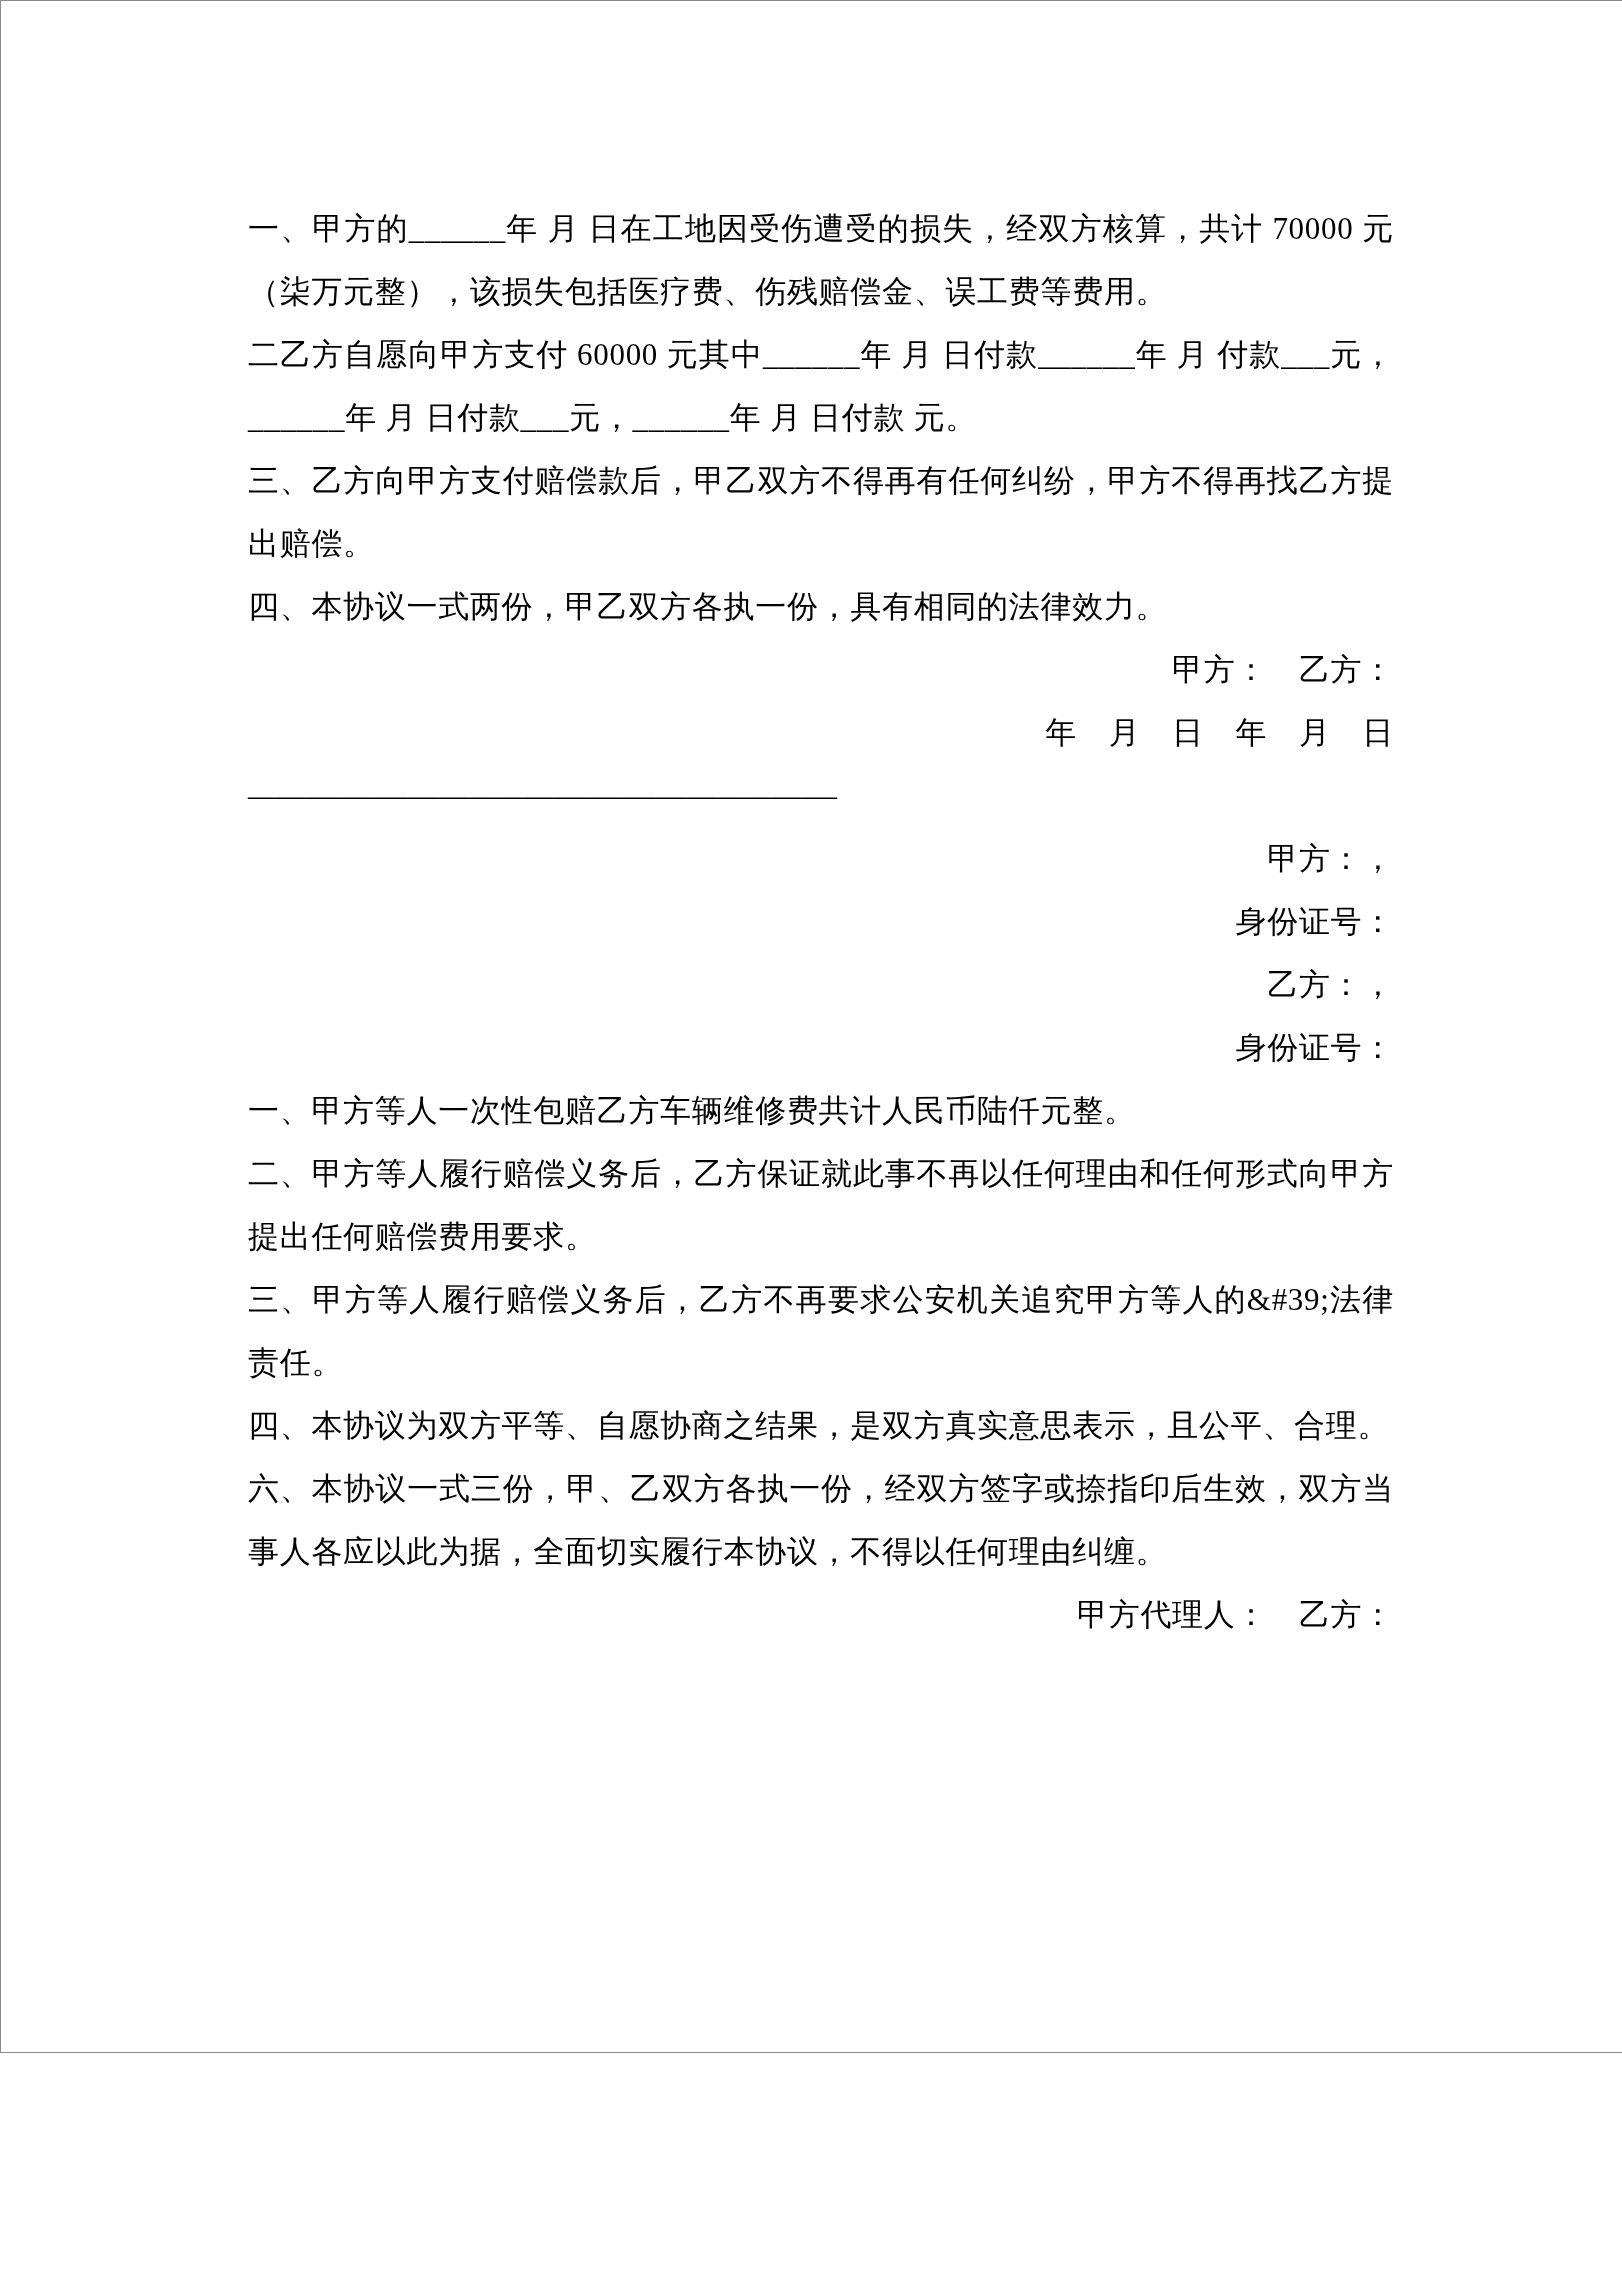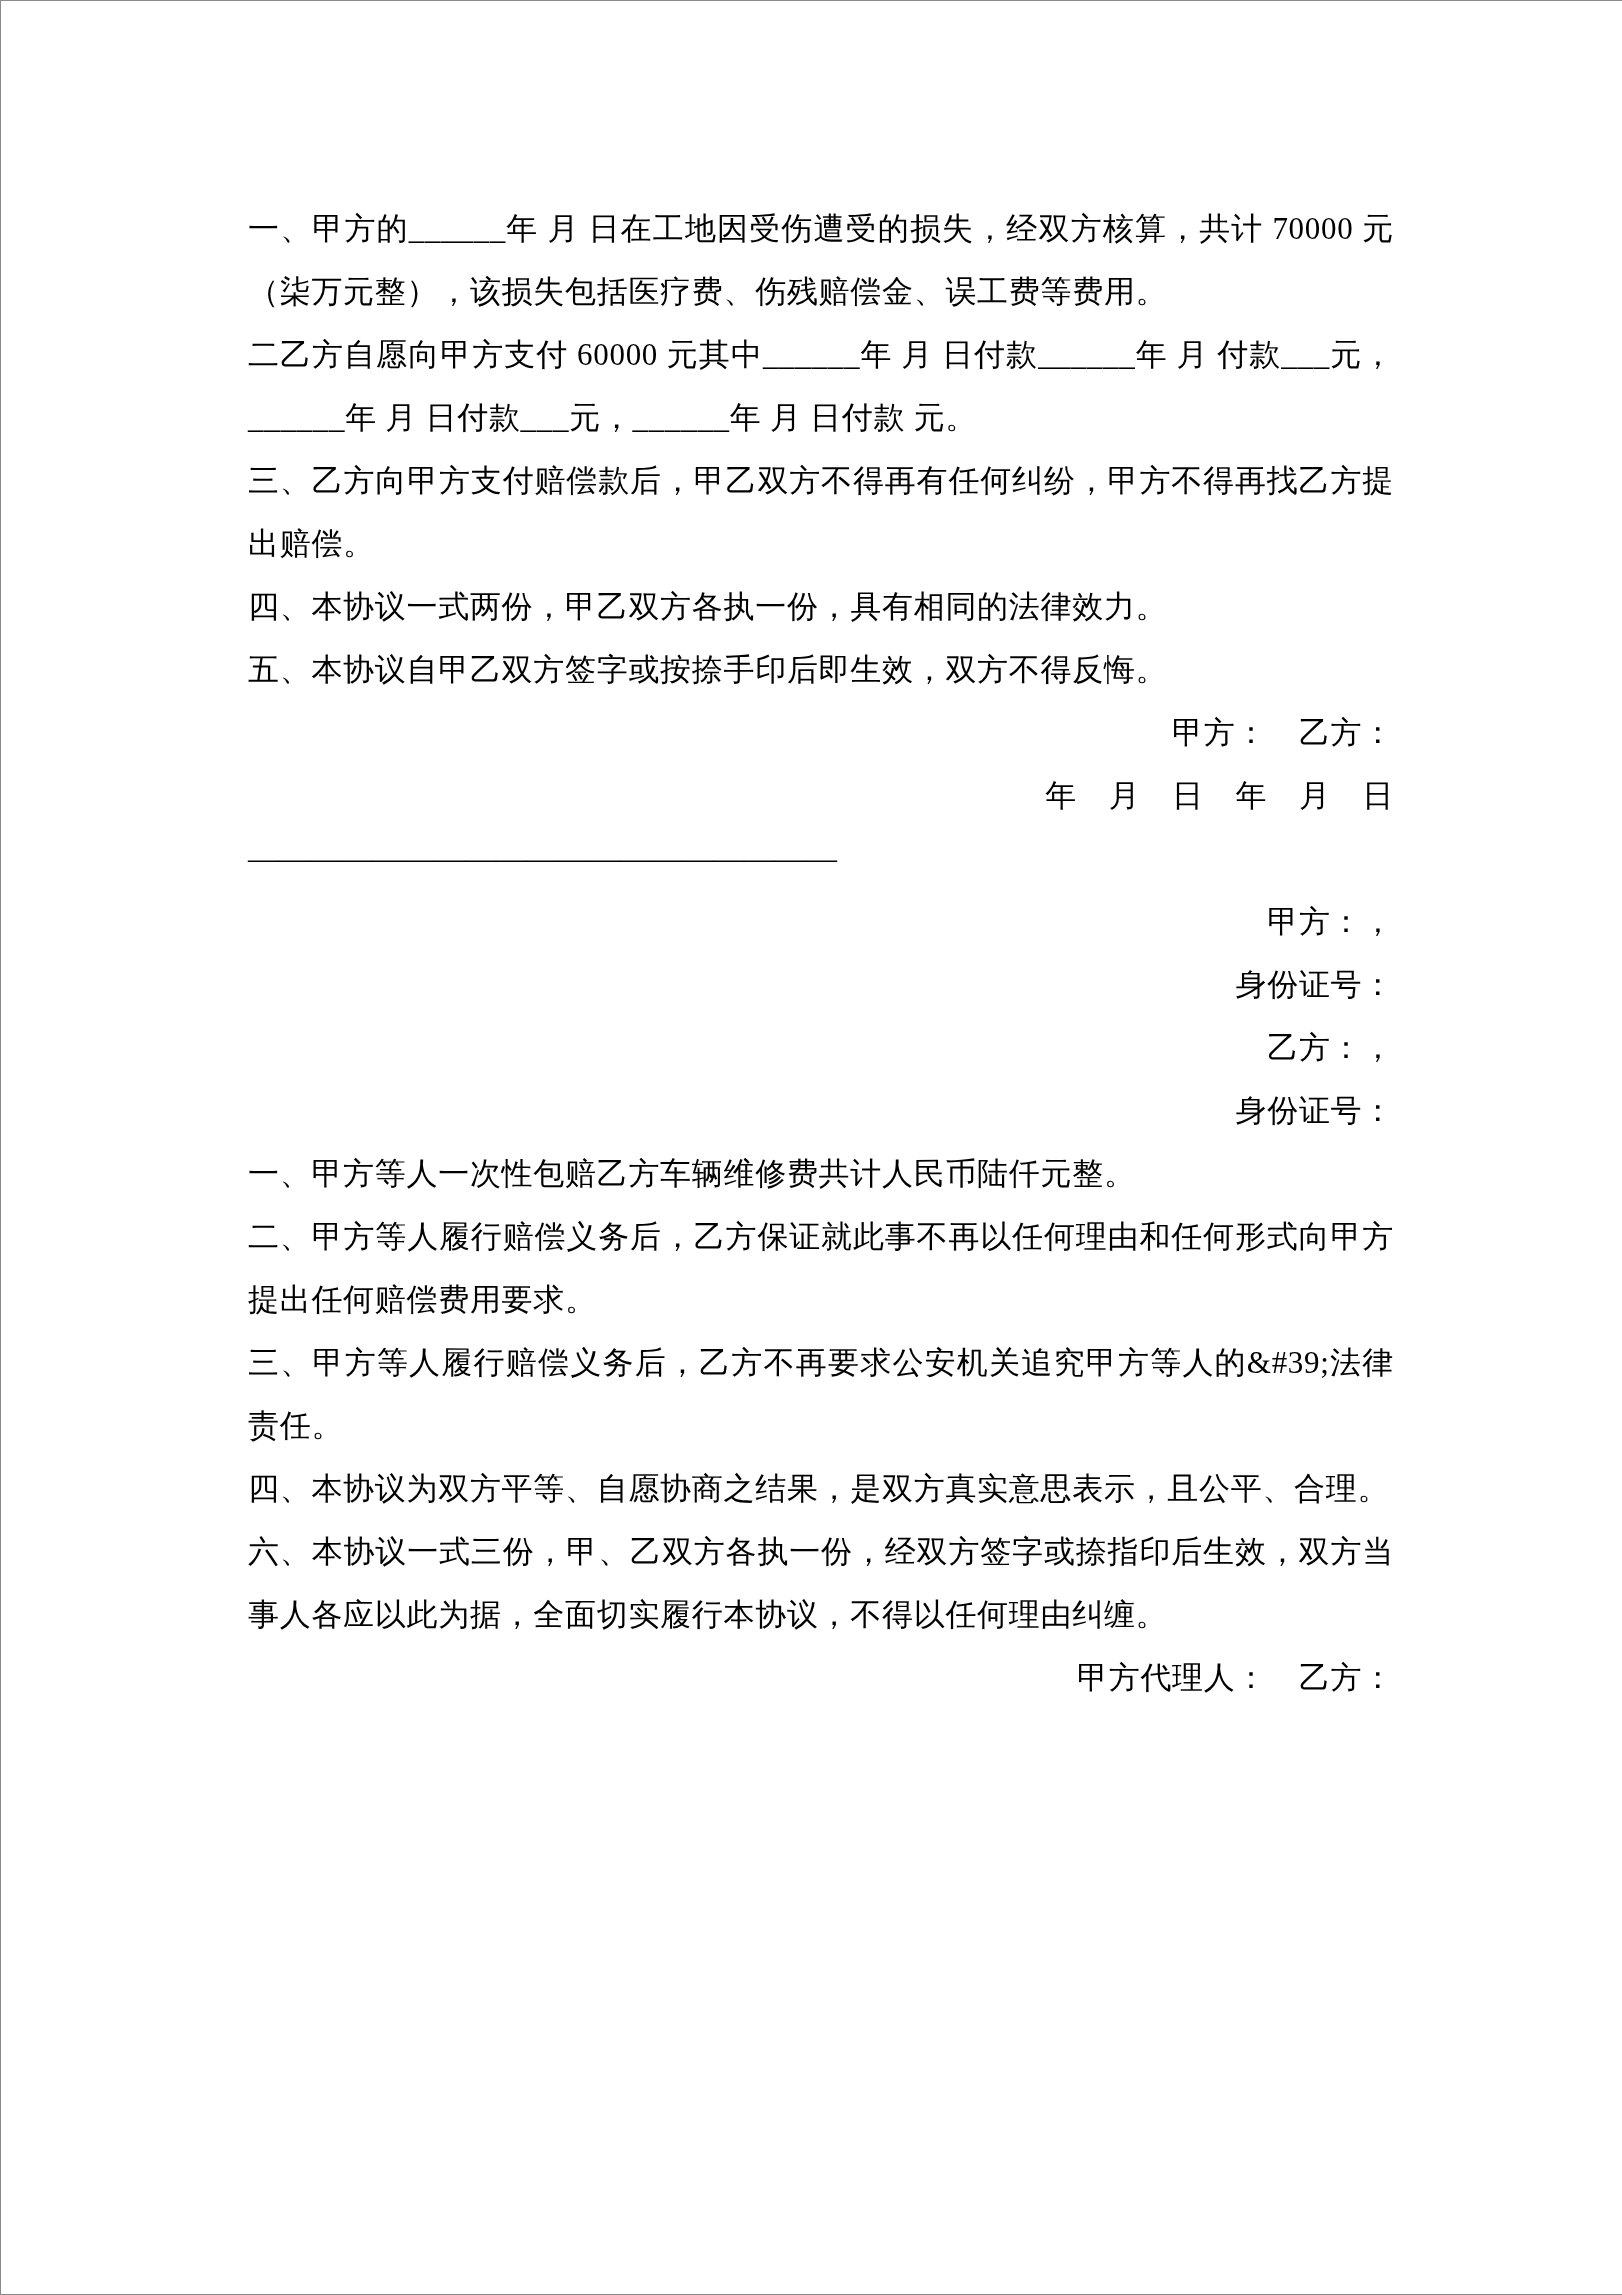--- a/index.html
+++ b/index.html
@@ -3,21 +3,21 @@
 <meta charset="utf-8">
 <style>
   html, body {
     margin: 0;
     padding: 0;
     background: #ffffff;
   }
   .page {
     position: relative;
     width: 1623px;
-    height: 2295px;
+    height: 2053px;
     box-sizing: border-box;
     background: #ffffff;
     border: 0.7px solid #8a8a8a;
     overflow: hidden;
     font-family: "Liberation Serif", "DejaVu Serif", serif;
     color: #000000;
   }
   .content {
     position: absolute;
     top: 196px;
@@ -47,21 +47,20 @@
 </style>
 </head>
 <body>
 
 <div class="page">
   <div class="content">
     <p class="para">一、甲方的______年 月 日在工地因受伤遭受的损失，经双方核算，共计 70000 元（柒万元整），该损失包括医疗费、伤残赔偿金、误工费等费用。</p>
     <p class="para">二乙方自愿向甲方支付 60000 元其中______年 月 日付款______年 月 付款___元，______年 月 日付款___元，______年 月 日付款 元。</p>
     <p class="para">三、乙方向甲方支付赔偿款后，甲乙双方不得再有任何纠纷，甲方不得再找乙方提出赔偿。</p>
     <p class="para">四、本协议一式两份，甲乙双方各执一份，具有相同的法律效力。</p>
-    <p class="para">五、本协议自甲乙双方签字或按捺手印后即生效，双方不得反悔。</p>
     <p class="para single">甲方：　乙方：</p>
     <p class="para single">年　月　日　年　月　日</p>
     <p class="divider-line">———————————————————</p>
     <p class="para single">甲方：，</p>
     <p class="para single">身份证号：</p>
     <p class="para single">乙方：，</p>
     <p class="para single">身份证号：</p>
     <p class="para">一、甲方等人一次性包赔乙方车辆维修费共计人民币陆仟元整。</p>
     <p class="para">二、甲方等人履行赔偿义务后，乙方保证就此事不再以任何理由和任何形式向甲方提出任何赔偿费用要求。</p>
     <p class="para">三、甲方等人履行赔偿义务后，乙方不再要求公安机关追究甲方等人的&amp;#39;法律责任。</p>

